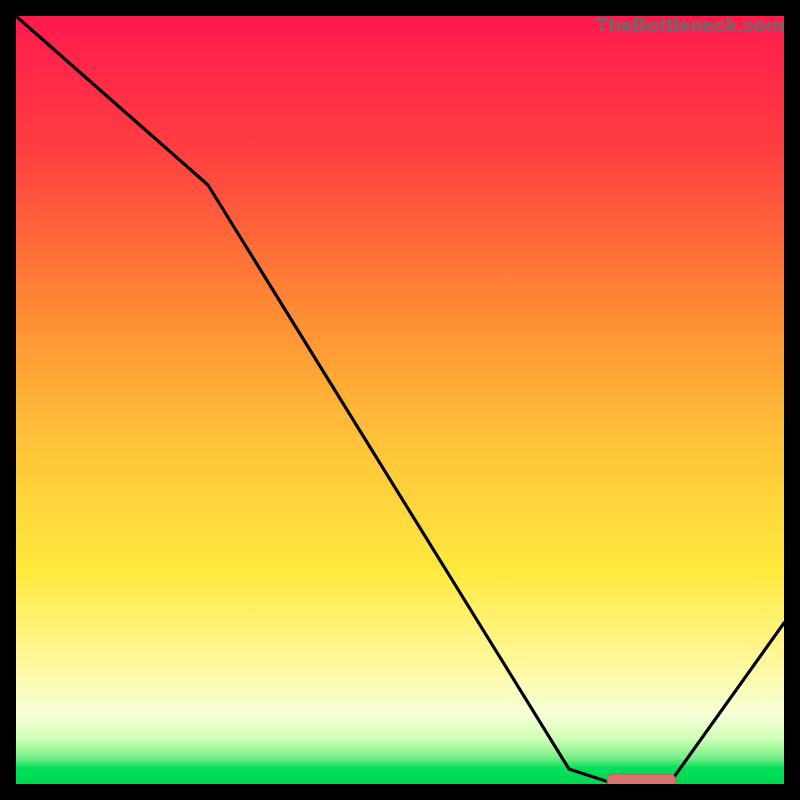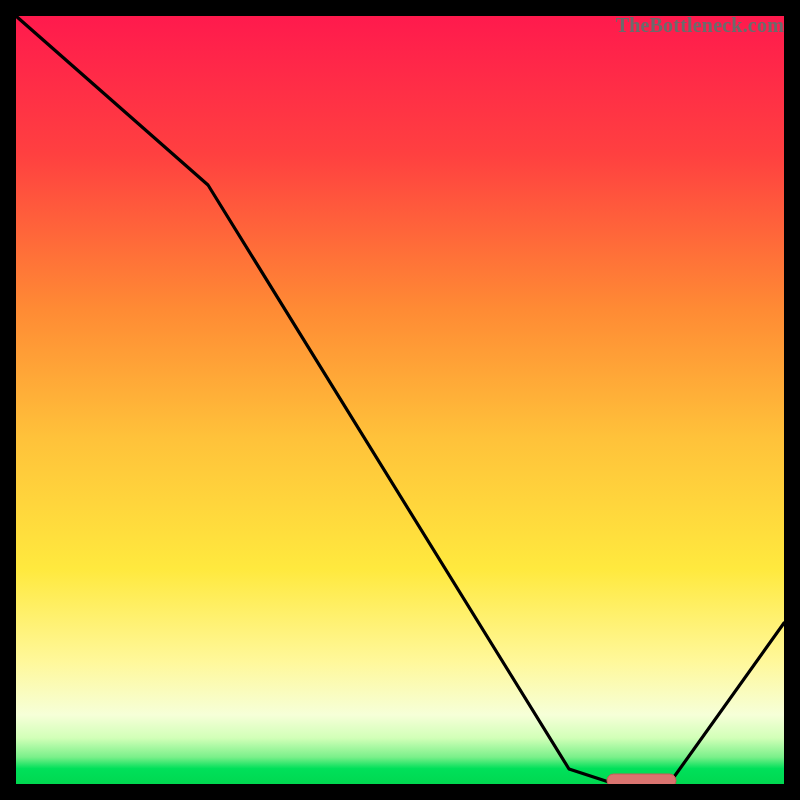--- a/index.html
+++ b/index.html
@@ -11,21 +11,20 @@
     overflow: hidden;
     font-family: Arial, Helvetica, sans-serif;
   }
   .frame {
     position: absolute;
     left: 16px;
     top: 16px;
     width: 768px;
     height: 768px;
     background: #fde047;
-    font-family: Liberation Serif, serif;
   }
   .plot-area {
     position: absolute;
     left: 0;
     top: 0;
     width: 768px;
     height: 768px;
   }
   .watermark {
     position: absolute;

